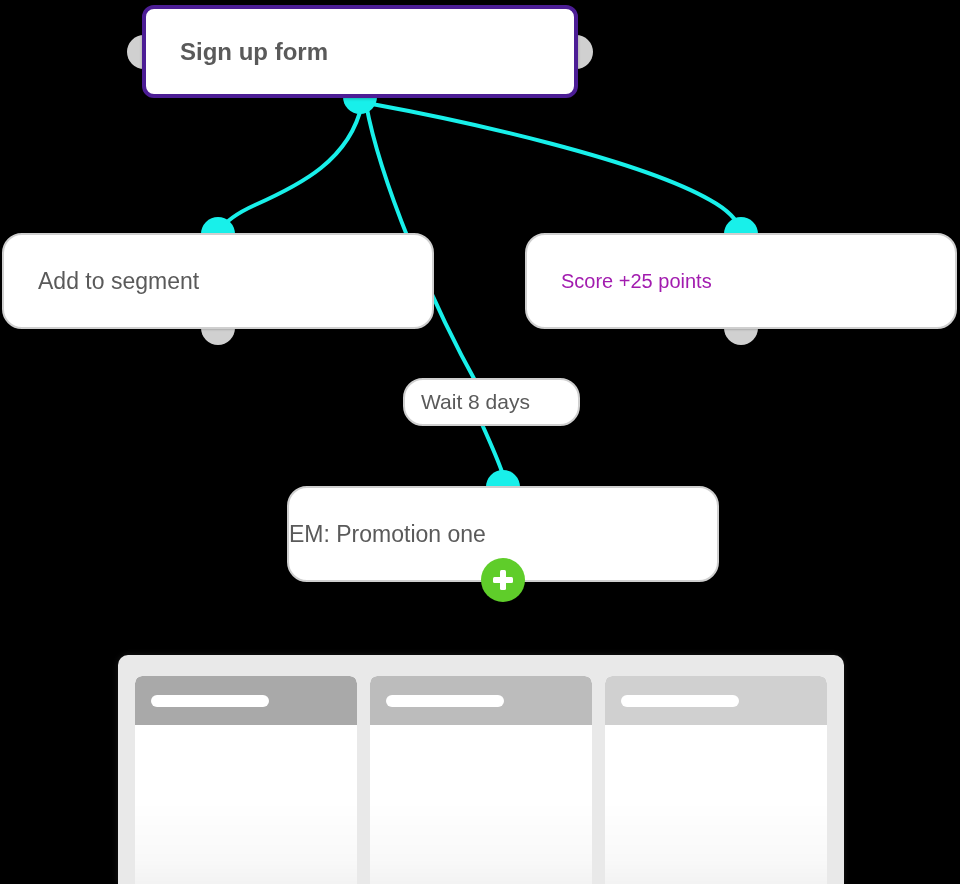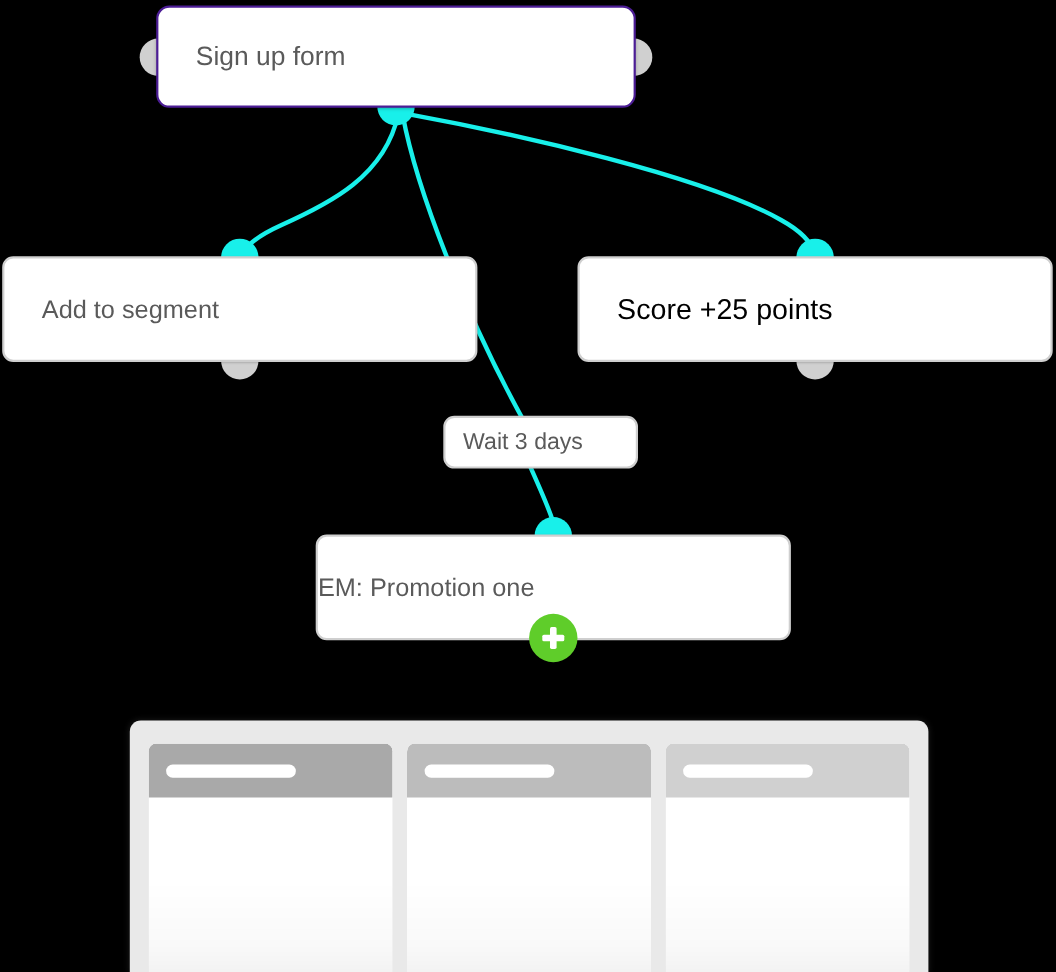--- a/index.html
+++ b/index.html
@@ -30,37 +30,38 @@
     width: 960px;
     height: 884px;
     pointer-events: none;
   }
 
   
   .node {
     position: absolute;
     box-sizing: border-box;
     background: #ffffff;
-    border-radius: 10px;
+    border-radius: 20px;
     display: flex;
     align-items: center;
     color: #555555;
     z-index: 5;
   }
   .node .label {
     display: block;
     white-space: nowrap;
     color: #5a5a5a;
   }
 
   
   .node.selected {
-    border: 2px solid #4c1d95;
+    border: 4px solid #4c1d95;
     border-radius: 12px;
     box-shadow: 0 1px 3px rgba(0,0,0,.25);
+    font-weight: bold;
   }
   .node.plain {
     border: 2px solid #cfcfcf;
     box-shadow: 0 1px 2px rgba(0,0,0,.18);
   }
 
   
   .handle {
     position: absolute;
     background: #d0d0d0;
@@ -219,26 +220,26 @@
         <div class="handle top cyan" style="left: 201px; top: 217px; background: rgb(24, 240, 234); pointer-events: auto;"></div>
         <div class="handle bottom" style="left: 201px; top: 328px; background: rgb(208, 208, 208); pointer-events: auto;"></div>
         <div class="node plain" style="left: 2px; top: 233px; width: 432px; height: 96px; padding-left: 34px; pointer-events: auto;">
           <span class="label" style="font-size: 23px; color: rgb(90, 90, 90);">Add to segment</span>
         </div>
       </div>
       <div style="position: absolute; left: 0px; top: 0px; width: 960px; height: 884px; pointer-events: none;">
         <div class="handle top cyan" style="left: 724px; top: 217px; background: rgb(24, 240, 234); pointer-events: auto;"></div>
         <div class="handle bottom" style="left: 724px; top: 328px; background: rgb(208, 208, 208); pointer-events: auto;"></div>
         <div class="node plain" style="left: 525px; top: 233px; width: 432px; height: 96px; padding-left: 34px; pointer-events: auto;">
-          <span class="label" style="font-size: 26px; color: #000000;">Score +25 points</span>
+          <span class="label" style="font-size: 20px; color: #a21caf;">Score +25 points</span>
         </div>
       </div>
       <div style="position: absolute; left: 0px; top: 0px; width: 960px; height: 884px; pointer-events: none;">
         <div class="node plain" style="left: 403px; top: 378px; width: 177px; height: 48px; padding-left: 16px; pointer-events: auto;">
-          <span class="label" style="font-size: 21px; color: rgb(90, 90, 90);">Wait 3 days</span>
+          <span class="label" style="font-size: 21px; color: rgb(90, 90, 90);">Wait 8 days</span>
         </div>
       </div>
       <div style="position: absolute; left: 0px; top: 0px; width: 960px; height: 884px; pointer-events: none;">
         <div class="handle top cyan" style="left: 486px; top: 470px; background: rgb(24, 240, 234); pointer-events: auto;"></div>
         <div class="node plain" style="left: 287px; top: 486px; width: 432px; height: 96px; pointer-events: auto;">
           <span class="label" style="font-size: 23px; color: rgb(90, 90, 90);">EM: Promotion one</span>
         </div>
       </div>
     </div>
 

